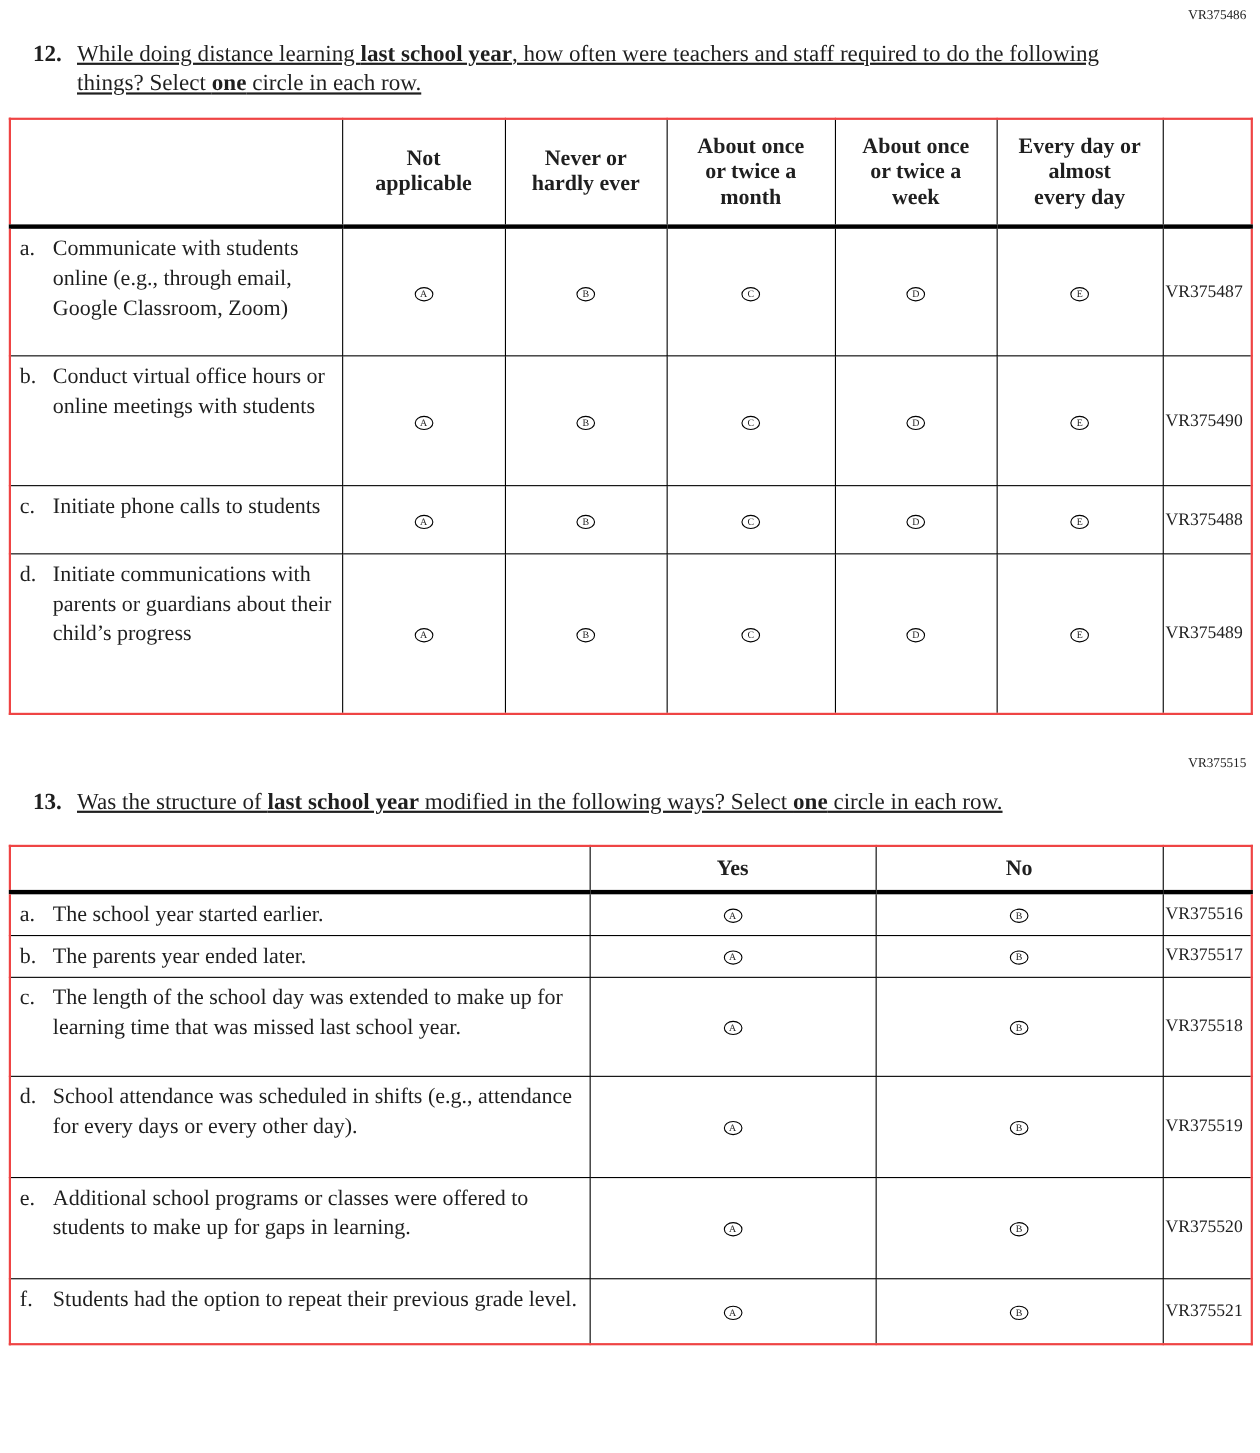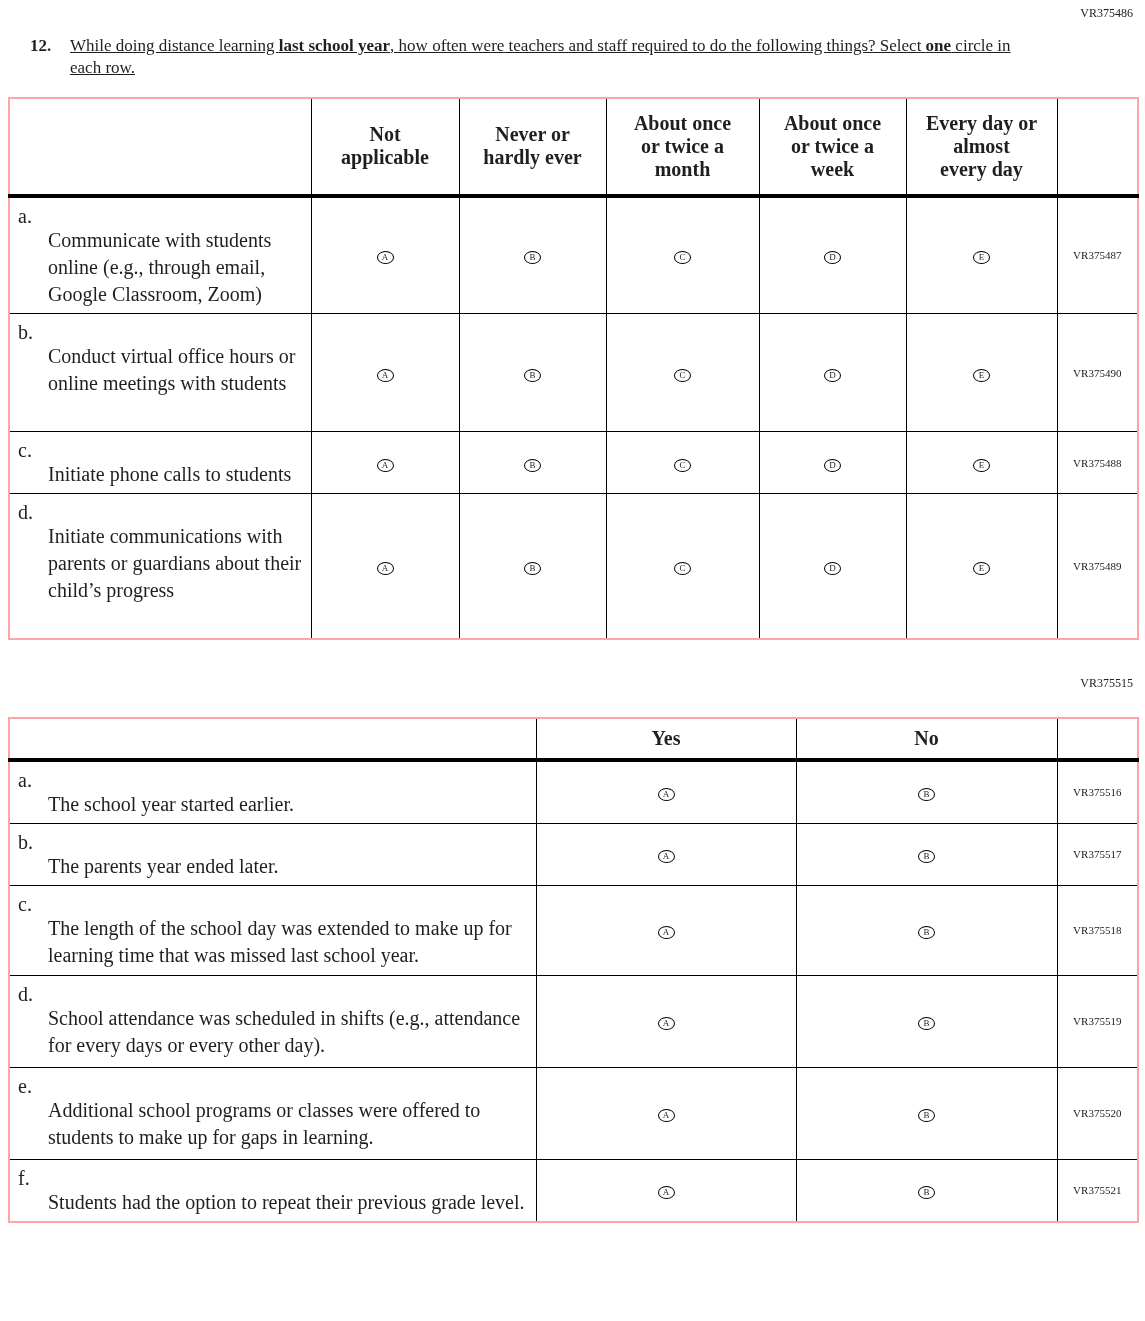--- a/index.html
+++ b/index.html
@@ -21,37 +21,37 @@
     text-align: right;
     padding-right: 12px;
     color: #222;
   }
   .form-code.top { padding-top: 6px; }
   .form-code.mid { margin-top: 36px; }
 
   .question {
     display: flex;
     margin: 14px 30px 0 30px;
-    font-size: 17px;
+    font-size: 21px;
     line-height: 1.28;
   }
   .qnum {
     flex: none;
     width: 40px;
     font-weight: bold;
   }
   .qtext { max-width: 975px; text-decoration: underline; }
   .qtext b { font-weight: bold; }
 
   table.q-table {
     border-collapse: collapse;
     table-layout: fixed;
     width: 1129px;
     margin: 18px 8px 0 8px;
-    border: 2px solid #fca5a5;
+    border: 2px solid #ef4444;
   }
   table.q-table th,
   table.q-table td {
     border: 1.5px solid #000;
   }
   thead th {
     border-bottom: 4px solid #000 !important;
     font-weight: bold;
     font-size: 20px;
     line-height: 1.15;
@@ -61,29 +61,28 @@
     padding: 8px 4px;
   }
   td.label-cell {
     vertical-align: top;
     padding: 5px 6px 5px 8px;
     font-size: 20px;
     line-height: 1.35;
   }
   .label-wrap { display: flex; }
   .row-letter { flex: none; width: 30px; }
-  .row-text { flex: 1; margin-top: 24px; }
+  .row-text { flex: 1; }
   td.answer-cell {
     text-align: center;
     vertical-align: middle;
   }
   td.code-cell {
-    text-align: center;
     vertical-align: middle;
-    font-size: 11px;
+    font-size: 16px;
     padding: 0 2px;
     color: #222;
   }
   .bubble {
     display: inline-flex;
     align-items: center;
     justify-content: center;
     width: 17px;
     height: 13px;
     border: 1.2px solid #000;
@@ -191,20 +190,24 @@
         <td class="answer-cell"><span class="bubble">C</span></td>
         <td class="answer-cell"><span class="bubble">D</span></td>
         <td class="answer-cell"><span class="bubble">E</span></td>
         <td class="code-cell">VR375489</td>
       </tr>
     </tbody>
   </table>
 
   <div class="form-code mid">VR375515</div>
 
+  <div class="question">
+    <span class="qnum">13.</span>
+    <span class="qtext"><span>Was the structure of </span><b>last school year</b><span> modified in the following ways? Select </span><b>one</b><span> circle in each row.</span></span>
+  </div>
 
   <table class="q-table" style="margin-top:26px;padding-left:46px;">
     <colgroup>
       <col style="width:527px">
         <col style="width:260px">
         <col style="width:261px">
         <col style="width:81px">
     </colgroup>
     <thead>
       <tr style="height:40px">

